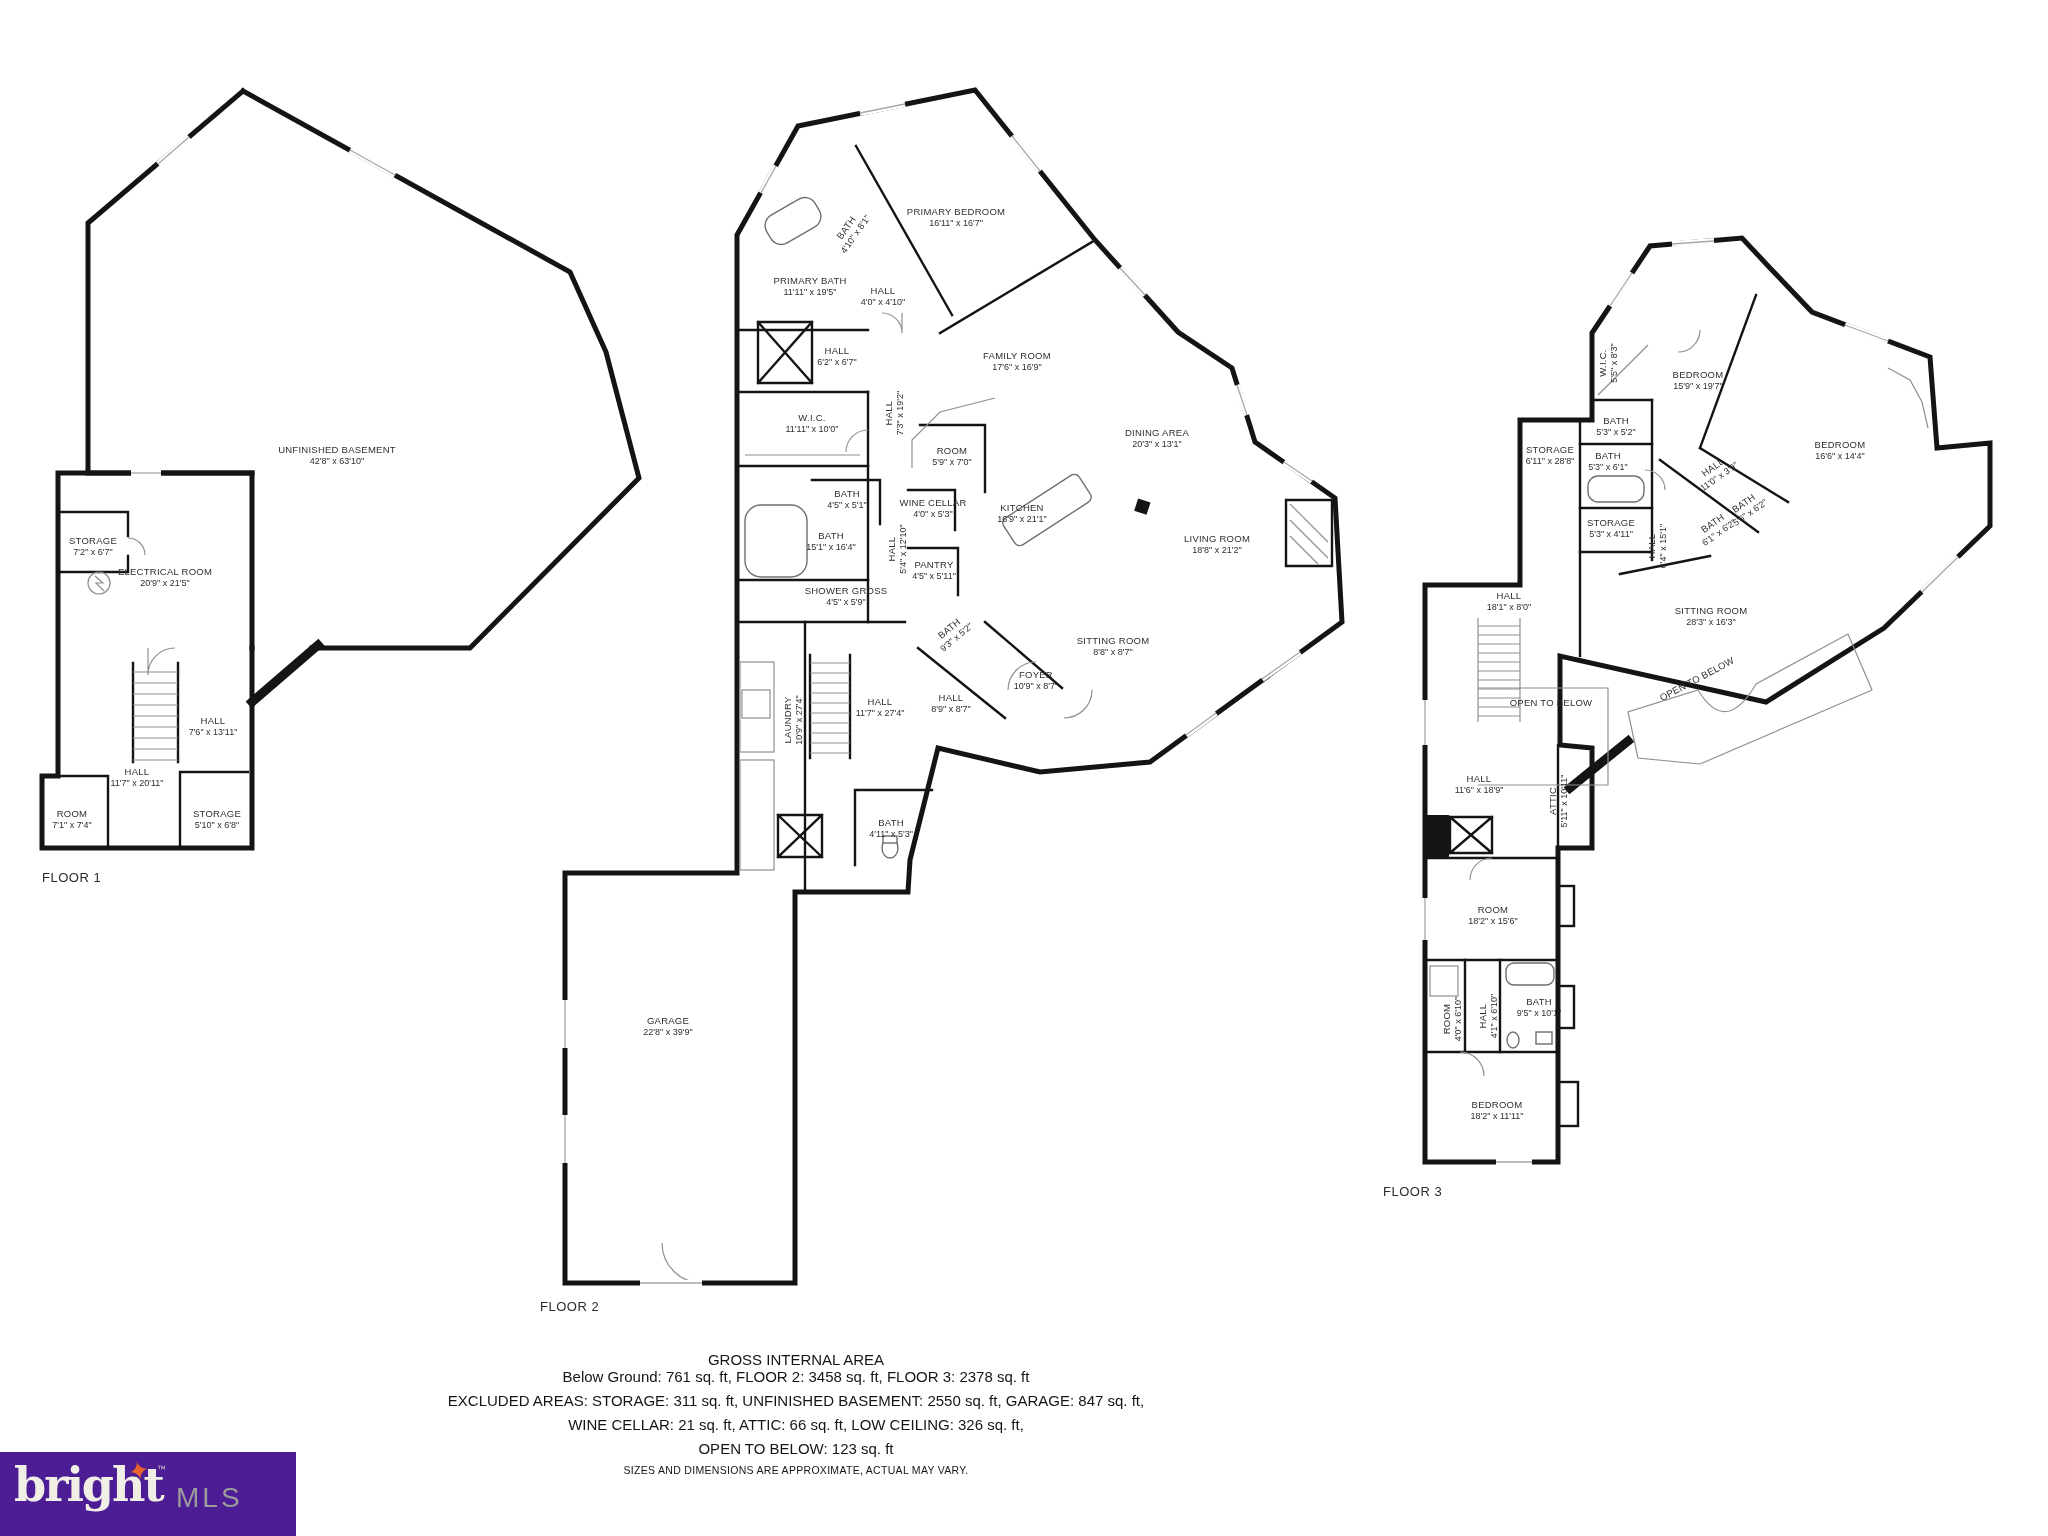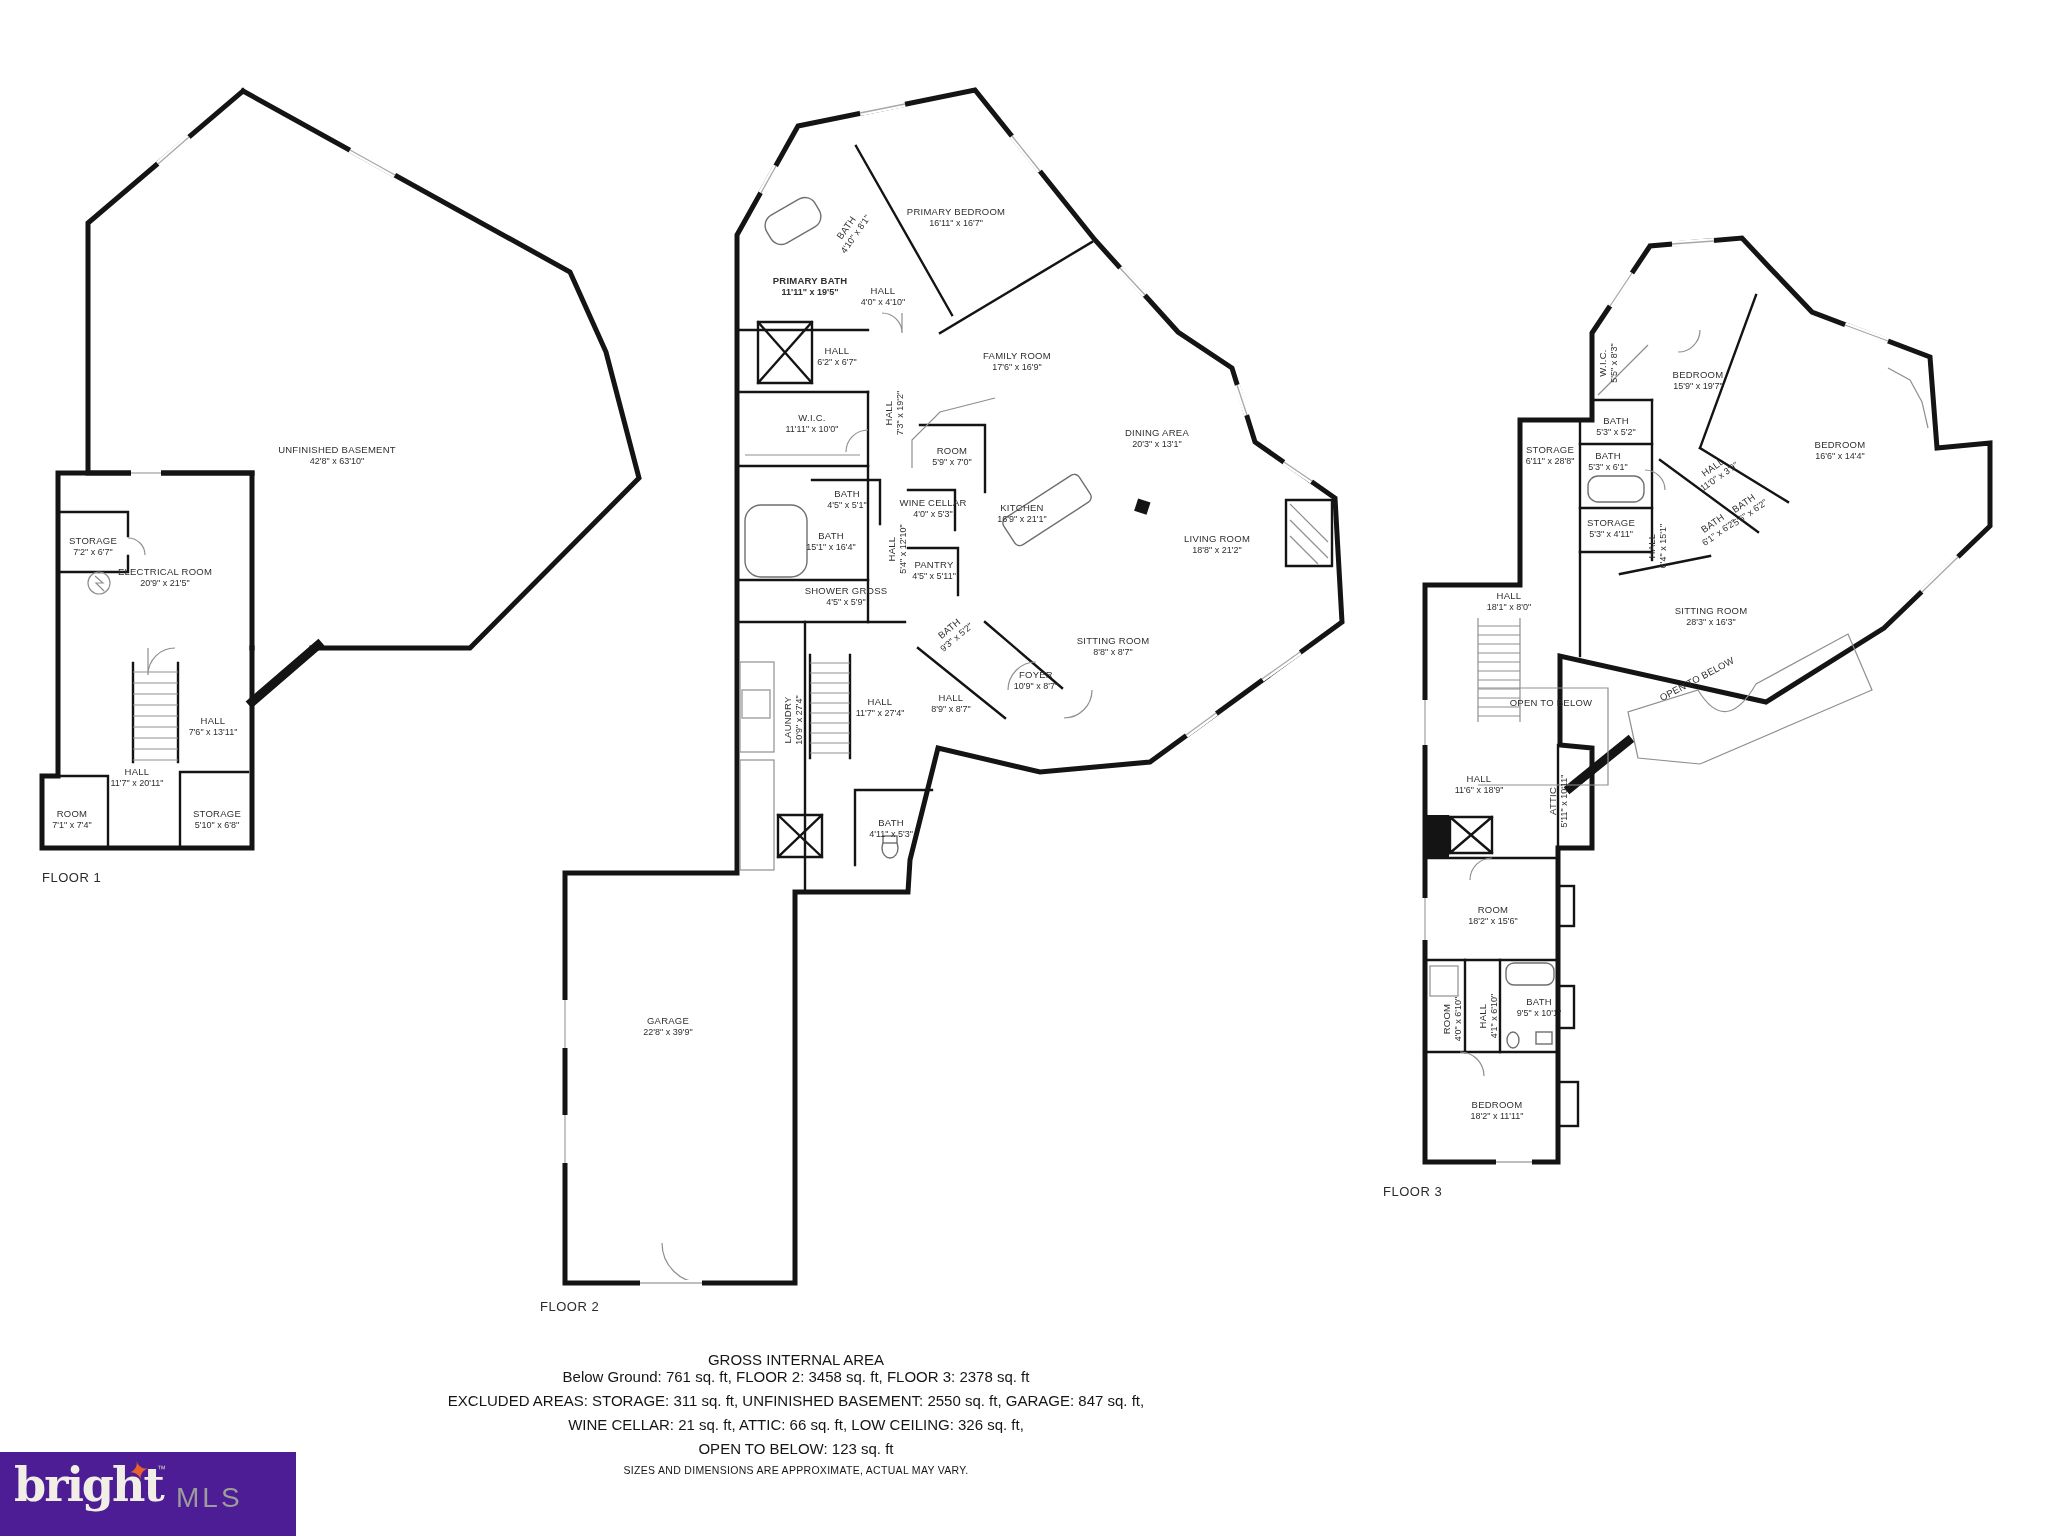--- a/index.html
+++ b/index.html
@@ -211,21 +211,21 @@
     </div>
     <div class="floor-caption" style="left: 42px; top: 870px;">FLOOR 1</div>
     <div class="room-label" style="left: 956px; top: 217px; transform: translate(-50%, -50%);">
       <div class="rn">PRIMARY BEDROOM</div>
       <div class="rd">16'11" x 16'7"</div>
     </div>
     <div class="room-label" style="left: 851px; top: 231px; transform: translate(-50%, -50%) rotate(-55deg);">
       <div class="rn">BATH</div>
       <div class="rd">4'10" x 8'1"</div>
     </div>
-    <div class="room-label" style="left: 810px; top: 286px; transform: translate(-50%, -50%); font-weight: bold;">
+    <div class="room-label" style="left: 810px; top: 286px; transform: translate(-50%, -50%);">
       <div class="rn">PRIMARY BATH</div>
       <div class="rd">11'11" x 19'5"</div>
     </div>
     <div class="room-label" style="left: 883px; top: 296px; transform: translate(-50%, -50%);">
       <div class="rn">HALL</div>
       <div class="rd">4'0" x 4'10"</div>
     </div>
     <div class="room-label" style="left: 837px; top: 356px; transform: translate(-50%, -50%);">
       <div class="rn">HALL</div>
       <div class="rd">6'2" x 6'7"</div>

